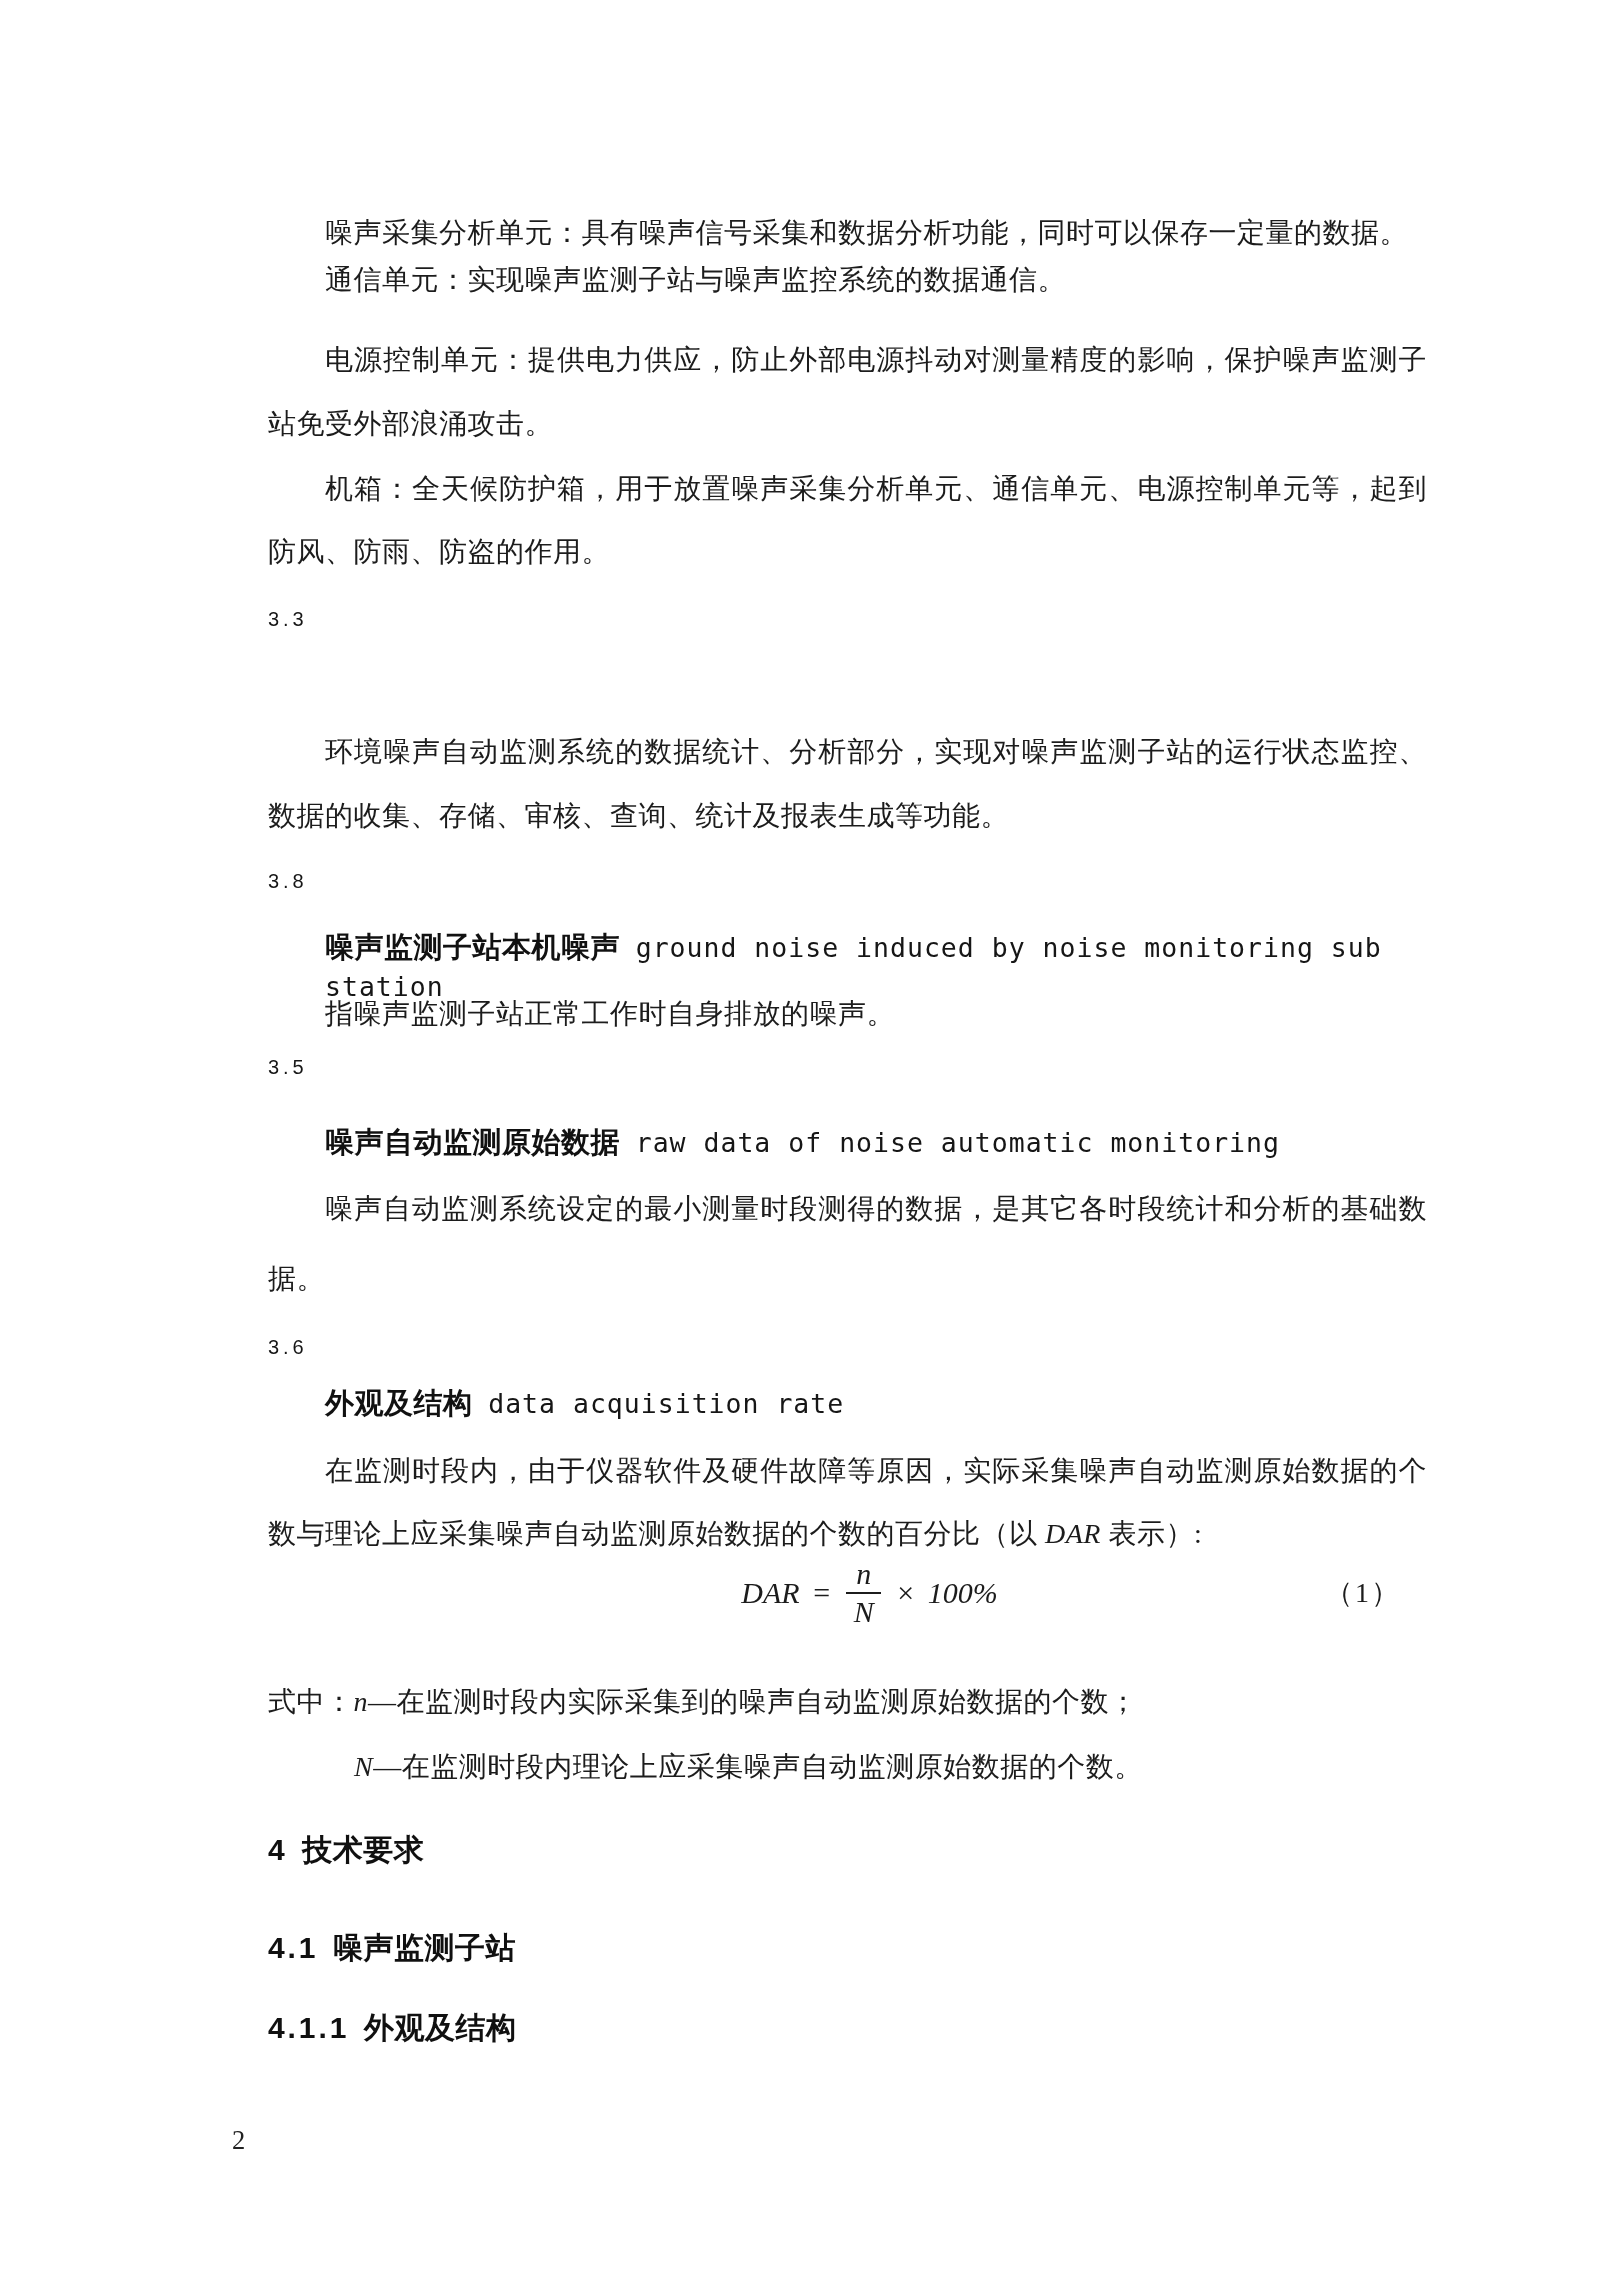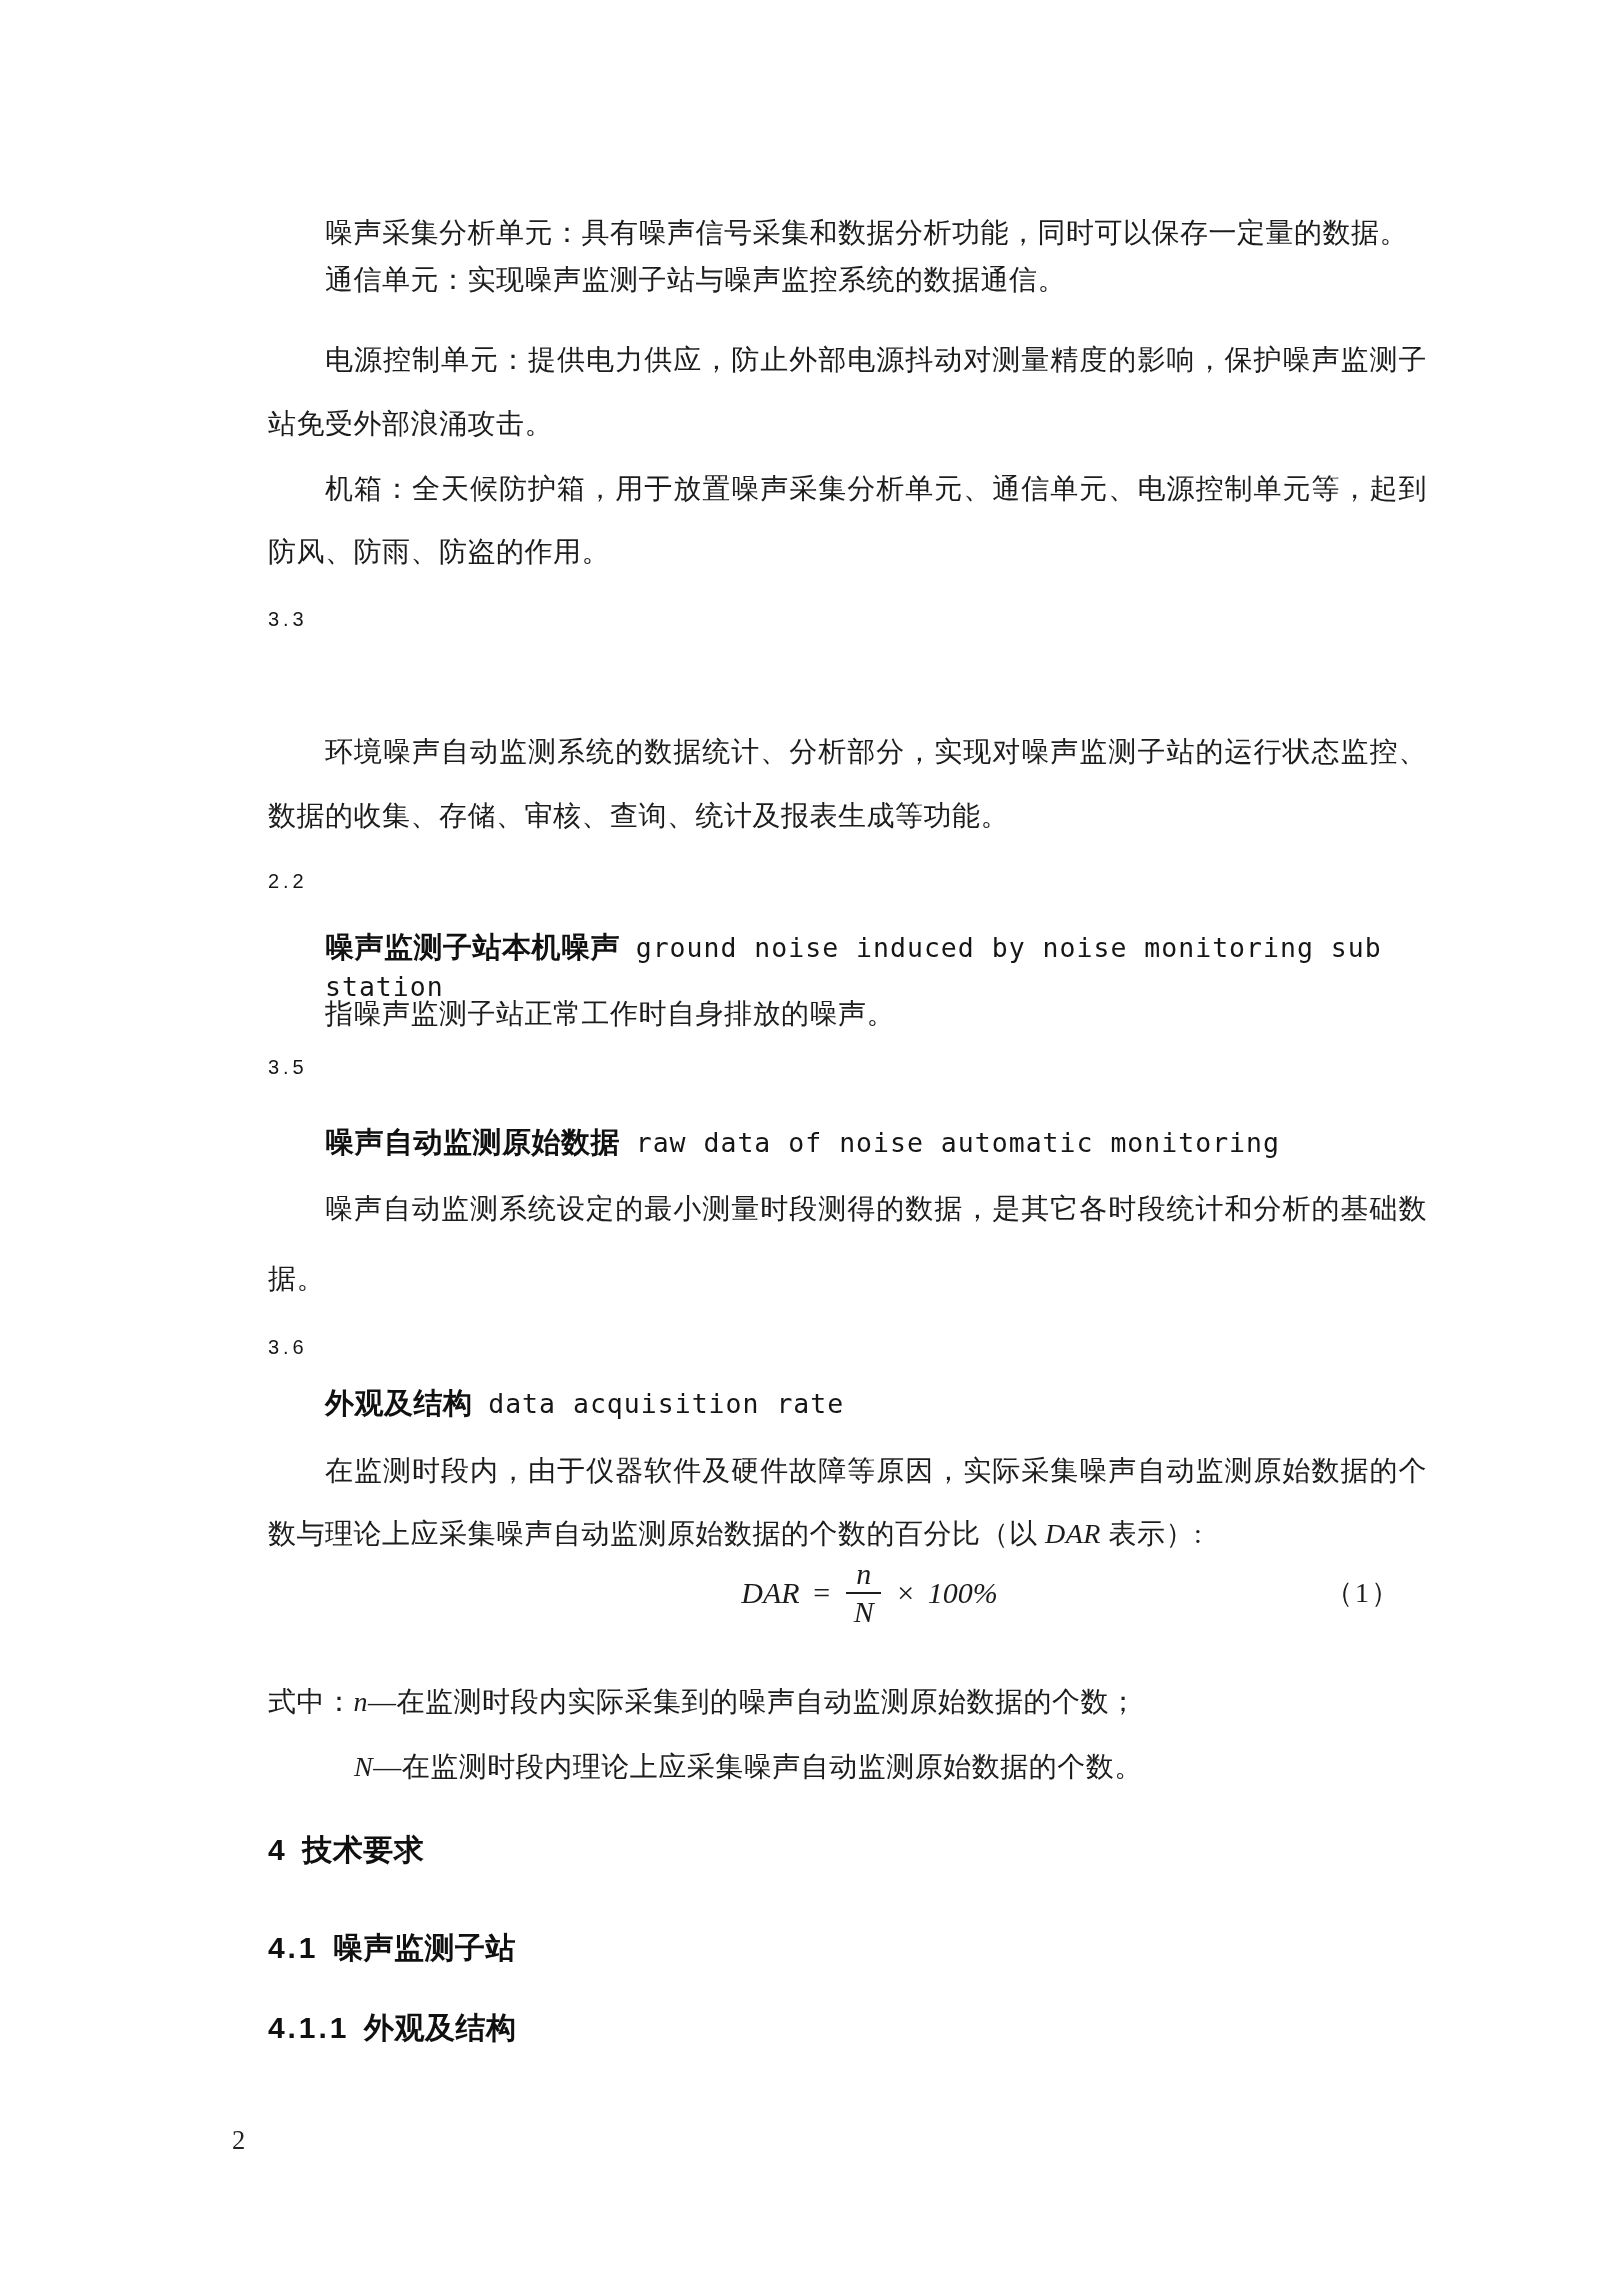--- a/index.html
+++ b/index.html
@@ -60,21 +60,21 @@
   <div class="line indent" style="top:260px">通信单元：实现噪声监测子站与噪声监控系统的数据通信。</div>
   <div class="line indent just" style="top:340px">电源控制单元：提供电力供应，防止外部电源抖动对测量精度的影响，保护噪声监测子</div>
   <div class="line" style="top:404px">站免受外部浪涌攻击。</div>
   <div class="line indent just" style="top:469px">机箱：全天候防护箱，用于放置噪声采集分析单元、通信单元、电源控制单元等，起到</div>
   <div class="line" style="top:532px">防风、防雨、防盗的作用。</div>
 
   <div class="line secnum" style="top:600px">3.3</div>
   <div class="line indent just" style="top:732px">环境噪声自动监测系统的数据统计、分析部分，实现对噪声监测子站的运行状态监控、</div>
   <div class="line" style="top:796px">数据的收集、存储、审核、查询、统计及报表生成等功能。</div>
 
-  <div class="line secnum" style="top:862px">2.2</div>
+  <div class="line secnum" style="top:862px">3.8</div>
   <div class="line term" style="top:928px">
     <span class="term-zh">噪声监测子站本机噪声</span><span class="term-en">ground noise induced by noise monitoring sub station</span>
   </div>
   <div class="line indent" style="top:994px">指噪声监测子站正常工作时自身排放的噪声。</div>
 
   <div class="line secnum" style="top:1048px">3.5</div>
   <div class="line term" style="top:1123px">
     <span class="term-zh">噪声自动监测原始数据</span><span class="term-en">raw data of noise automatic monitoring</span>
   </div>
   <div class="line indent just" style="top:1189px">噪声自动监测系统设定的最小测量时段测得的数据，是其它各时段统计和分析的基础数</div>

